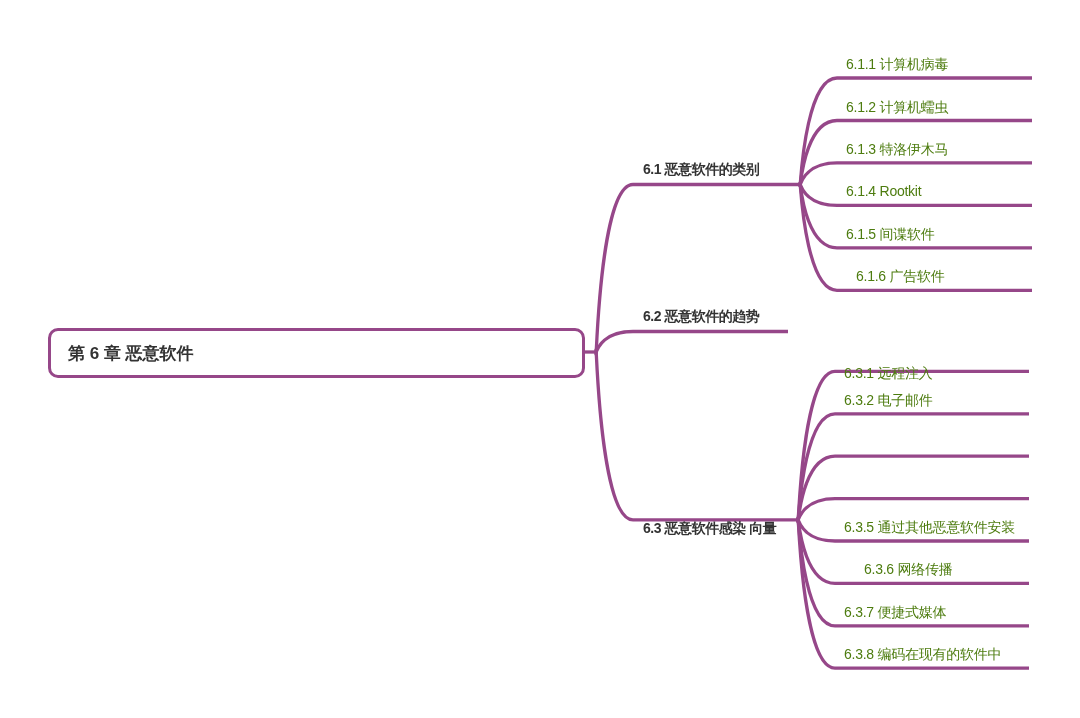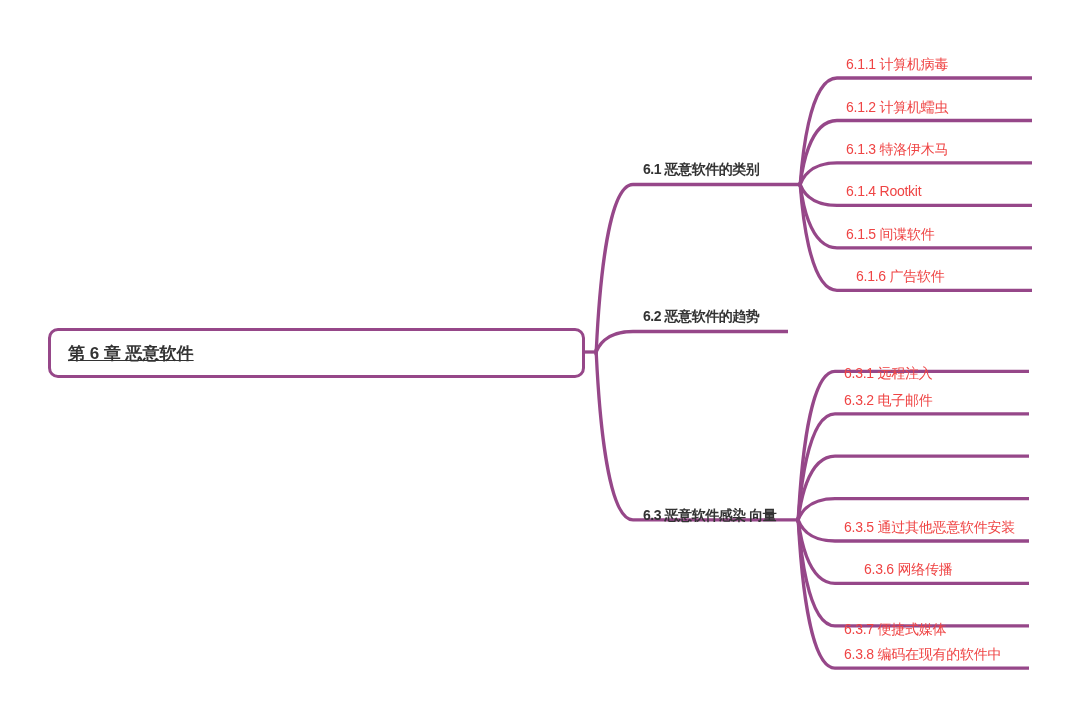--- a/index.html
+++ b/index.html
@@ -20,21 +20,21 @@
     font-size:17px; font-weight:bold; color:#333333; letter-spacing:0px;
     transform:translateZ(0);
   }
   .l1-label {
     position:absolute; white-space:nowrap;
     font-size:14px; font-weight:bold; color:#333333; letter-spacing:-0.45px;
     transform:translateZ(0);
   }
   .l2-label {
     position:absolute; white-space:pre;
-    font-size:14px; font-weight:400; color:#ef4444; letter-spacing:-0.25px;
+    font-size:14px; font-weight:400; color:#4d7c0f; letter-spacing:-0.25px;
     transform:translateZ(0);
   }
 </style>
 </head>
 <body>
 
 <div id="stage">
 
   <svg id="links" viewBox="0 0 1080 718" xmlns="http://www.w3.org/2000/svg">
       <path d="M584.5,352L596,352" fill="none" stroke="#964789" stroke-width="3.3" stroke-linecap="butt"></path>
@@ -68,33 +68,33 @@
       <path d="M835,541L1029,541" fill="none" stroke="#964789" stroke-width="3.3" stroke-linecap="butt"></path>
       <path d="M798,519.9C798,510.375 800.96,583.4 835,583.4" fill="none" stroke="#964789" stroke-width="3.3" stroke-linecap="butt"></path>
       <path d="M835,583.4L1029,583.4" fill="none" stroke="#964789" stroke-width="3.3" stroke-linecap="butt"></path>
       <path d="M798,519.9C798,504.015 800.96,625.8 835,625.8" fill="none" stroke="#964789" stroke-width="3.3" stroke-linecap="butt"></path>
       <path d="M835,625.8L1029,625.8" fill="none" stroke="#964789" stroke-width="3.3" stroke-linecap="butt"></path>
       <path d="M798,519.9C798,497.655 800.96,668.2 835,668.2" fill="none" stroke="#964789" stroke-width="3.3" stroke-linecap="butt"></path>
       <path d="M835,668.2L1029,668.2" fill="none" stroke="#964789" stroke-width="3.3" stroke-linecap="butt"></path>
     </svg>
 
   <div class="root-box" id="rootbox" style="left: 48px; top: 327.5px; width: 536.5px; height: 50px;"></div>
-  <div class="root-label" id="rootlabel" style="left: 68px; top: 341.5px; text-decoration: underline;">第 6 章 恶意软件</div>
+  <div class="root-label" id="rootlabel" style="left: 68px; top: 341.5px;">第 6 章 恶意软件</div>
 
   <div class="l1-label" style="left: 643px; top: 161px; text-align: center;">6.1 恶意软件的类别</div>
   <div class="l1-label" style="left: 643px; top: 308px;">6.2 恶意软件的趋势</div>
-  <div class="l1-label" style="left: 643px; top: 507px;">6.3 恶意软件感染 向量</div>
+  <div class="l1-label" style="left: 643px; top: 520px;">6.3 恶意软件感染 向量</div>
 
   <div class="l2-label" style="left: 846px; top: 56px;">6.1.1 计算机病毒</div>
   <div class="l2-label" style="left: 846px; top: 98.5px;">6.1.2 计算机蠕虫</div>
   <div class="l2-label" style="left: 846px; top: 140.9px;">6.1.3 特洛伊木马</div>
   <div class="l2-label" style="left: 846px; top: 183.4px;">6.1.4 Rootkit</div>
   <div class="l2-label" style="left: 846px; top: 225.8px;">6.1.5 间谍软件</div>
   <div class="l2-label" style="left: 856px; top: 268.3px;">6.1.6 广告软件</div>
 
   <div class="l2-label" style="left: 844px; top: 349.4px; margin-top: 16px;">6.3.1 远程注入</div>
   <div class="l2-label" style="left: 844px; top: 391.8px;">6.3.2 电子邮件</div>
   <div class="l2-label" style="left: 844px; top: 519px;">6.3.5 通过其他恶意软件安装</div>
   <div class="l2-label" style="left: 864px; top: 561.4px;">6.3.6 网络传播</div>
-  <div class="l2-label" style="left: 844px; top: 603.8px; margin-top: 17px;">6.3.7 便捷式媒体</div>
+  <div class="l2-label" style="left: 844px; top: 603.8px;">6.3.7 便捷式媒体</div>
   <div class="l2-label" style="left: 844px; top: 646.2px;">6.3.8 编码在现有的软件中</div>
 
 </div>
 
 </body></html>

